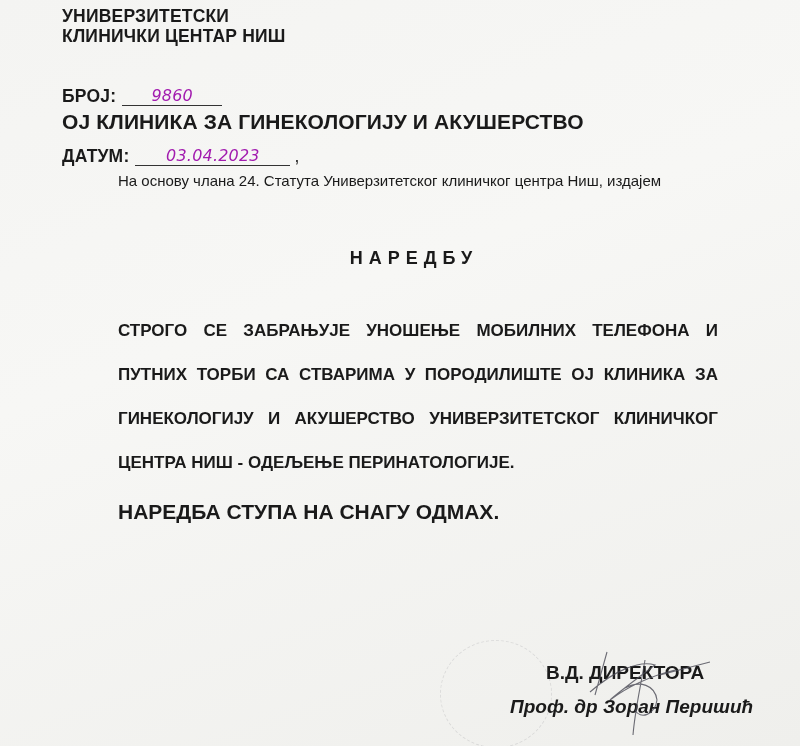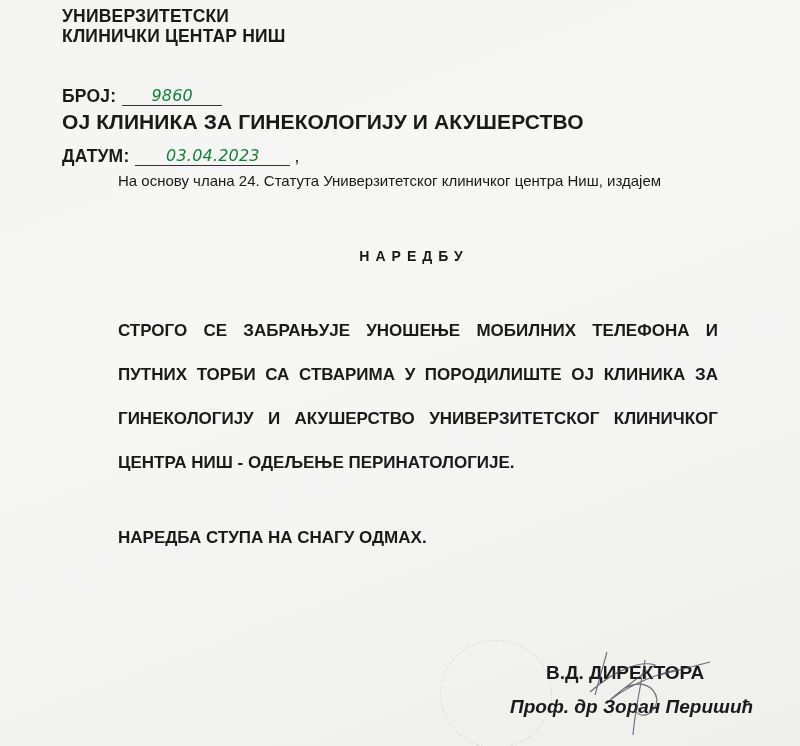--- a/index.html
+++ b/index.html
@@ -10,32 +10,32 @@
     color:#1a1a1a;
     position:relative;
   }
   .page { position:absolute; inset:0;text-decoration:underline; }
   .hdr { position:absolute; left:62px; top:6px; font-weight:bold; font-size:17.5px; line-height:20px; letter-spacing:0.2px; }
   .hdr div { white-space:nowrap; }
   .field-row { display:flex; align-items:flex-end;margin-top:40px; }
   .field-val {
     display:inline-block; border-bottom:1.5px solid #333;
     font-family:"DejaVu Sans", sans-serif; font-weight:normal; font-style:italic;
-    font-size:16px; color:#15803d; text-align:center; line-height:18px; margin-left:6px;
+    font-size:16px; color:#a21caf; text-align:center; line-height:18px; margin-left:6px;
   }
   .num-val { width:100px; }
   .date-val { width:155px; }
   .comma { font-weight:normal; margin-left:4px; }
   .dept { position:absolute; left:62px; top:110px; font-size:21px; font-weight:bold; letter-spacing:0.1px; white-space:nowrap; }
   .basis { position:absolute; left:118px; top:166px; font-size:15px; white-space:nowrap;margin-top:6px; }
-  .title { position:absolute; left:0; width:800px; text-align:center; top:248px; font-size:14px; font-weight:bold; letter-spacing:6px; padding-left:28px; box-sizing:border-box; }
+  .title { position:absolute; left:0; width:800px; text-align:center; top:248px; font-size:18px; font-weight:bold; letter-spacing:6px; padding-left:28px; box-sizing:border-box; }
   .body { position:absolute; left:118px; width:600px; top:320px; font-size:17px; font-weight:bold; }
   .body .line { height:44px; line-height:22px; white-space:nowrap; display:flex; justify-content:space-between; }
   .body .line.last { justify-content:flex-start; }
-  .effective { position:absolute; left:118px; top:528px; font-size:17px; font-weight:bold; white-space:nowrap; }
+  .effective { position:absolute; left:118px; top:500px; font-size:21px; font-weight:bold; white-space:nowrap; }
   .signature-block { position:absolute; left:546px; top:662px; font-size:19px; }
   .sig-title { font-weight:bold; white-space:nowrap; }
   .sig-name { position:absolute; left:-36px; top:34px; font-style:italic; font-weight:bold; white-space:nowrap; }
   .sig-scribble { position:absolute; left:585px; top:640px; width:130px; height:100px; }
   .stamp { position:absolute; left:440px; top:640px; width:110px; height:106px; border-radius:50%; border:1px dashed rgba(120,120,130,0.18); }
 </style>
 </head>
 <body>
 
 <div class="page">

